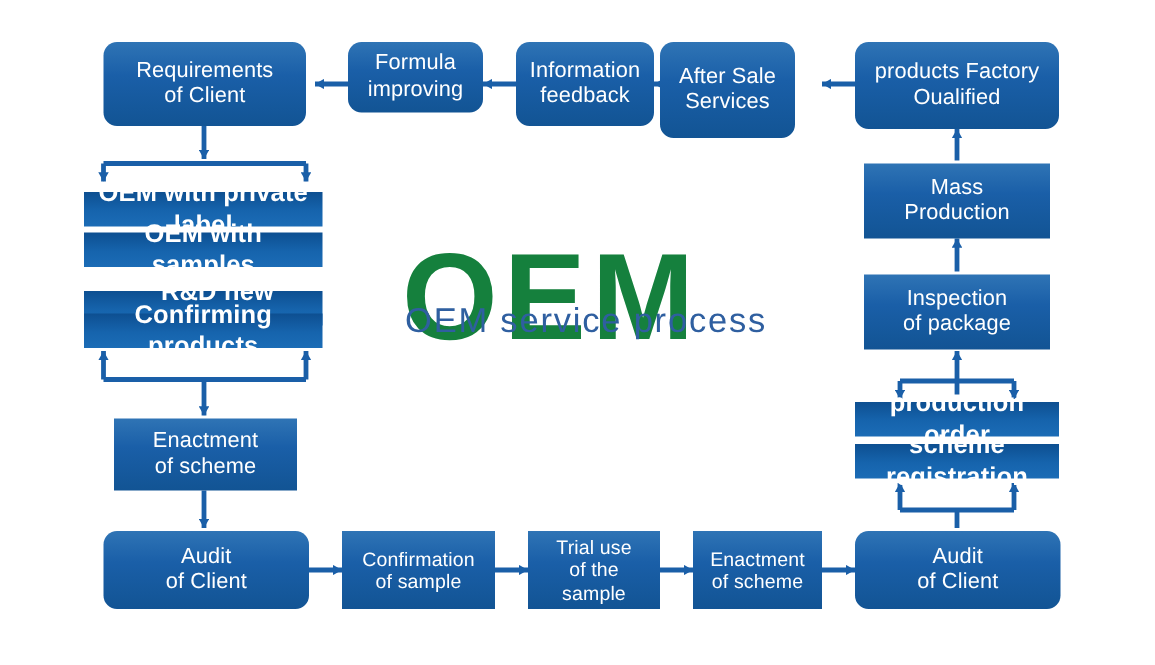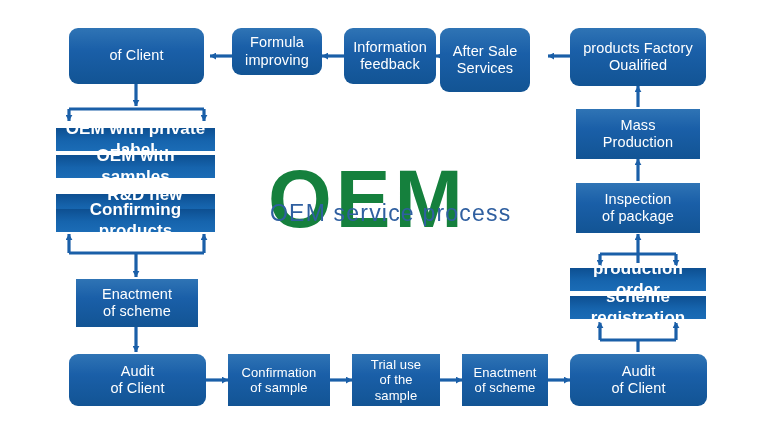--- a/index.html
+++ b/index.html
@@ -101,20 +101,21 @@
 
     <line x1="638" y1="107" x2="638" y2="86" marker-end="url(#aU)"></line>
   </g>
 </svg>
 
 <div id="watermark">OEM</div>
 <div id="title">OEM service process</div>
 
 <div class="box round lg" style="left:69px;top:28px;width:135px;height:56px;">
   <span>
+      <span>Requirements</span>
       <span>of Client</span>
     </span>
 </div>
 <div class="box round lg" style="left:232px;top:28px;width:90px;height:47px;">
   <span>
       <span>Formula</span>
       <span>improving</span>
     </span>
 </div>
 <div class="box round lg" style="left:344px;top:28px;width:92px;height:56px;">

